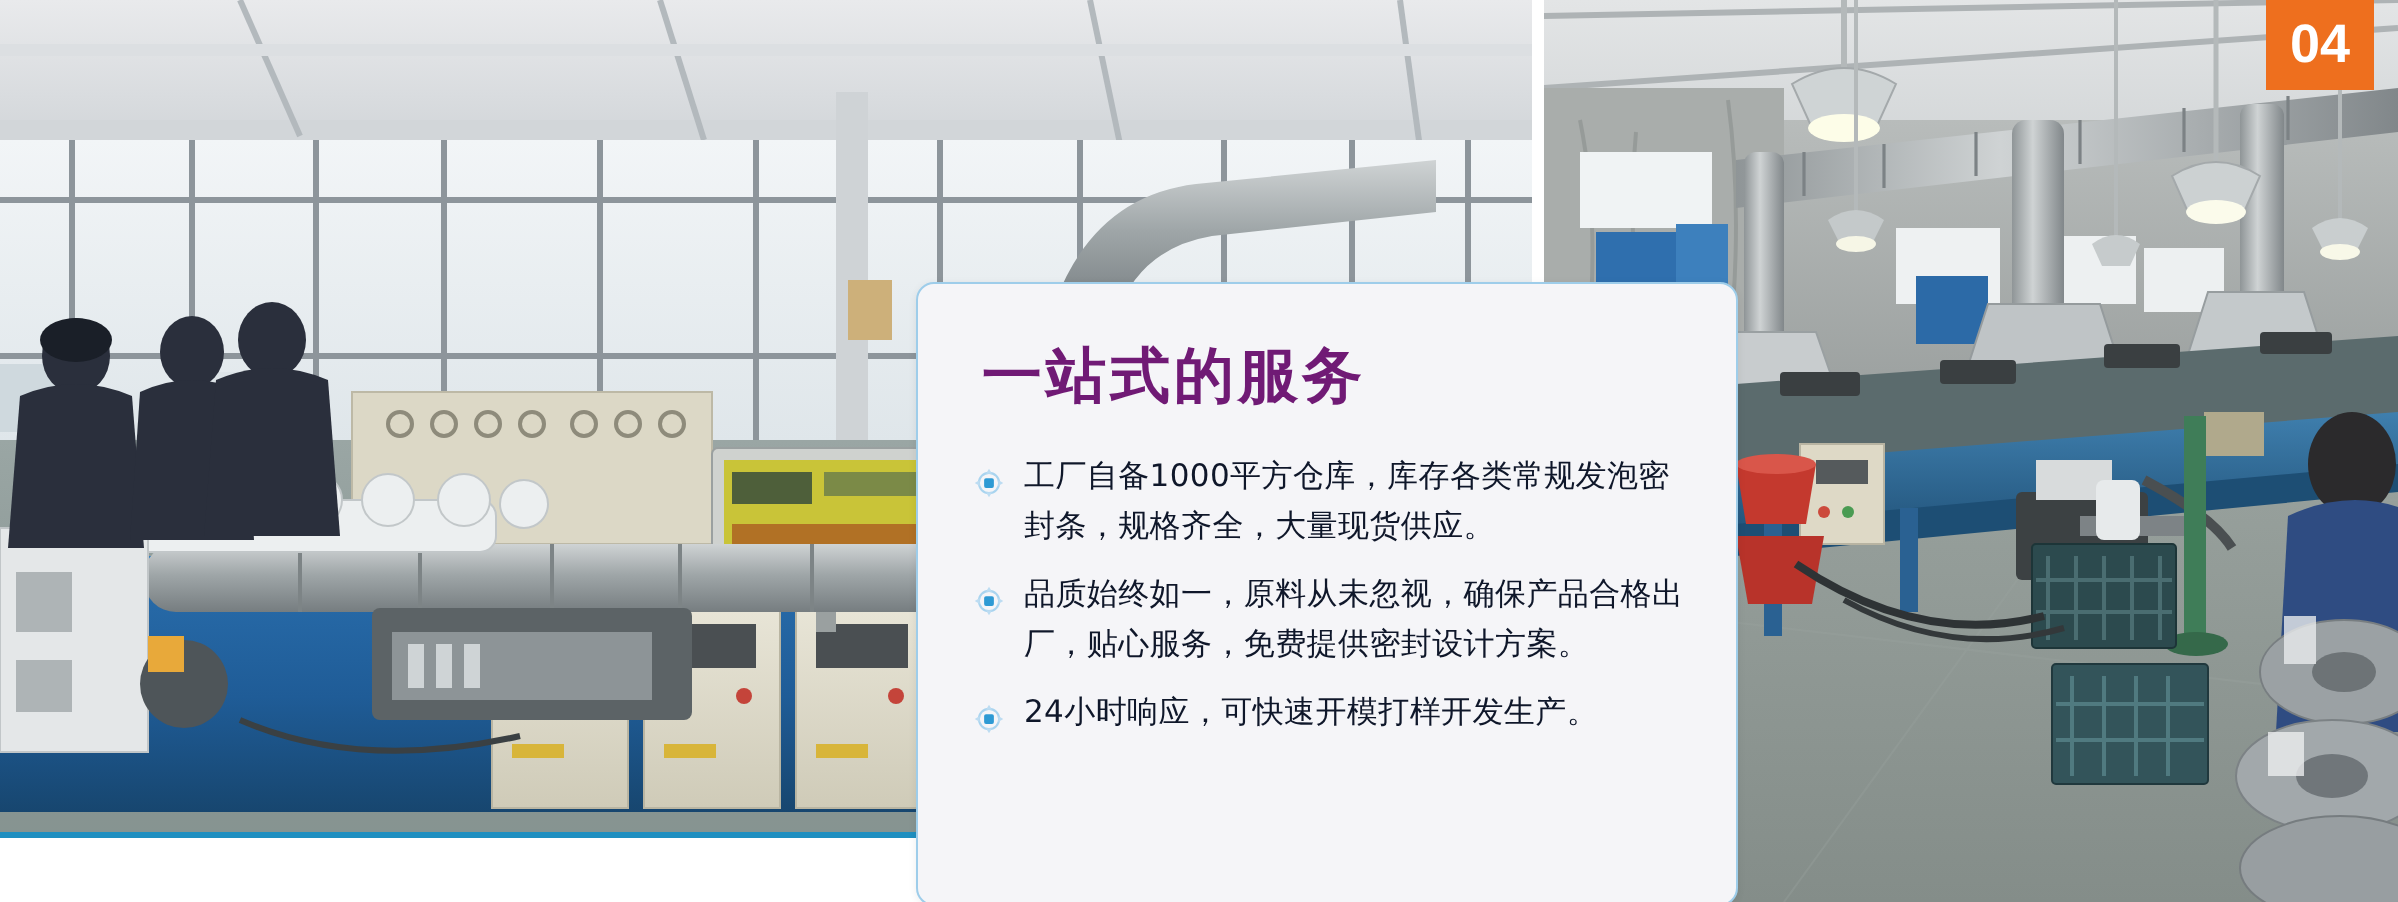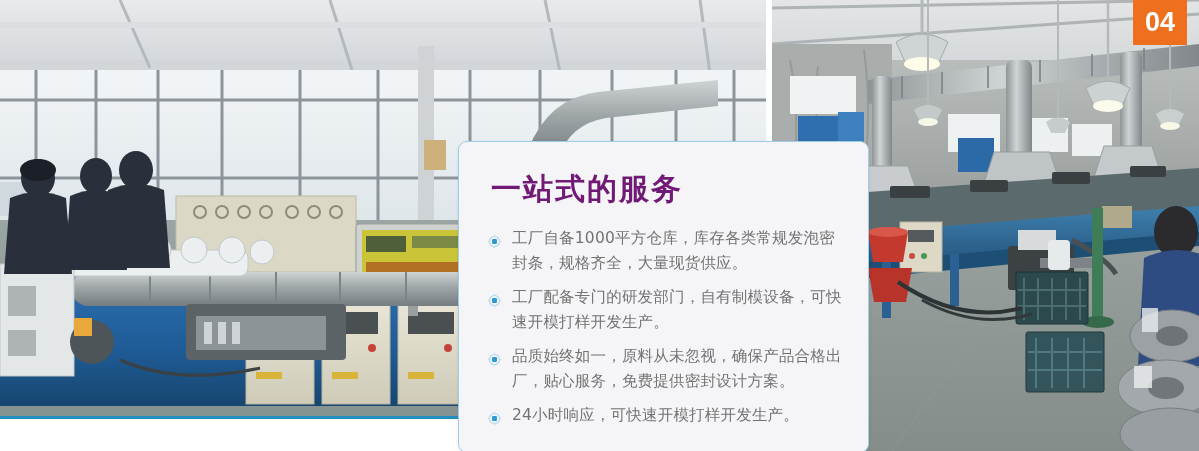--- a/index.html
+++ b/index.html
@@ -57,21 +57,21 @@
     line-height:1;
     margin:0 0 22px 4px;
     font-family:"DejaVu Sans","Liberation Sans",sans-serif;
     white-space:nowrap;
   }
   .bullet-list{margin:0;padding:0;list-style:none;}
   .bullet-item{
     position:relative;
     padding-left:25px;
     margin-bottom:9px;
-    color:#737373;
+    color:#0f172a;
     font-size:15.5px;
     line-height:25px;
     letter-spacing:0.2px;
     font-family:"DejaVu Sans","Liberation Sans",sans-serif;
   }
   .bullet-icon{
     position:absolute;left:0;top:6px;width:15px;height:15px;
     display:block;
   }
 </style>
@@ -474,33 +474,20 @@
             <path d="M8 0.4 L9.6 3.1 L6.4 3.1 Z" fill="#bcdcf2"></path>
             <path d="M8 15.6 L9.6 12.9 L6.4 12.9 Z" fill="#bcdcf2"></path>
             <path d="M0.4 8 L3.1 6.4 L3.1 9.6 Z" fill="#bcdcf2"></path>
             <path d="M15.6 8 L12.9 6.4 L12.9 9.6 Z" fill="#bcdcf2"></path>
             <rect x="5.4" y="5.4" width="5.2" height="5.2" rx="1" fill="#2e9ad4"></rect>
           </svg>
         </span>
         <span>工厂自备1000平方仓库，库存各类常规发泡密封条，规格齐全，大量现货供应。</span>
       </li>
 
-      <li class="bullet-item">
-        <span class="bullet-icon">
-          <svg viewBox="0 0 16 16" width="15" height="15">
-            <circle cx="8" cy="8" r="5.4" fill="none" stroke="#a9d4ef" stroke-width="1.1"></circle>
-            <path d="M8 0.4 L9.6 3.1 L6.4 3.1 Z" fill="#bcdcf2"></path>
-            <path d="M8 15.6 L9.6 12.9 L6.4 12.9 Z" fill="#bcdcf2"></path>
-            <path d="M0.4 8 L3.1 6.4 L3.1 9.6 Z" fill="#bcdcf2"></path>
-            <path d="M15.6 8 L12.9 6.4 L12.9 9.6 Z" fill="#bcdcf2"></path>
-            <rect x="5.4" y="5.4" width="5.2" height="5.2" rx="1" fill="#2e9ad4"></rect>
-          </svg>
-        </span>
-        <span>工厂配备专门的研发部门，自有制模设备，可快速开模打样开发生产。</span>
-      </li>
 
       <li class="bullet-item">
         <span class="bullet-icon">
           <svg viewBox="0 0 16 16" width="15" height="15">
             <circle cx="8" cy="8" r="5.4" fill="none" stroke="#a9d4ef" stroke-width="1.1"></circle>
             <path d="M8 0.4 L9.6 3.1 L6.4 3.1 Z" fill="#bcdcf2"></path>
             <path d="M8 15.6 L9.6 12.9 L6.4 12.9 Z" fill="#bcdcf2"></path>
             <path d="M0.4 8 L3.1 6.4 L3.1 9.6 Z" fill="#bcdcf2"></path>
             <path d="M15.6 8 L12.9 6.4 L12.9 9.6 Z" fill="#bcdcf2"></path>
             <rect x="5.4" y="5.4" width="5.2" height="5.2" rx="1" fill="#2e9ad4"></rect>

